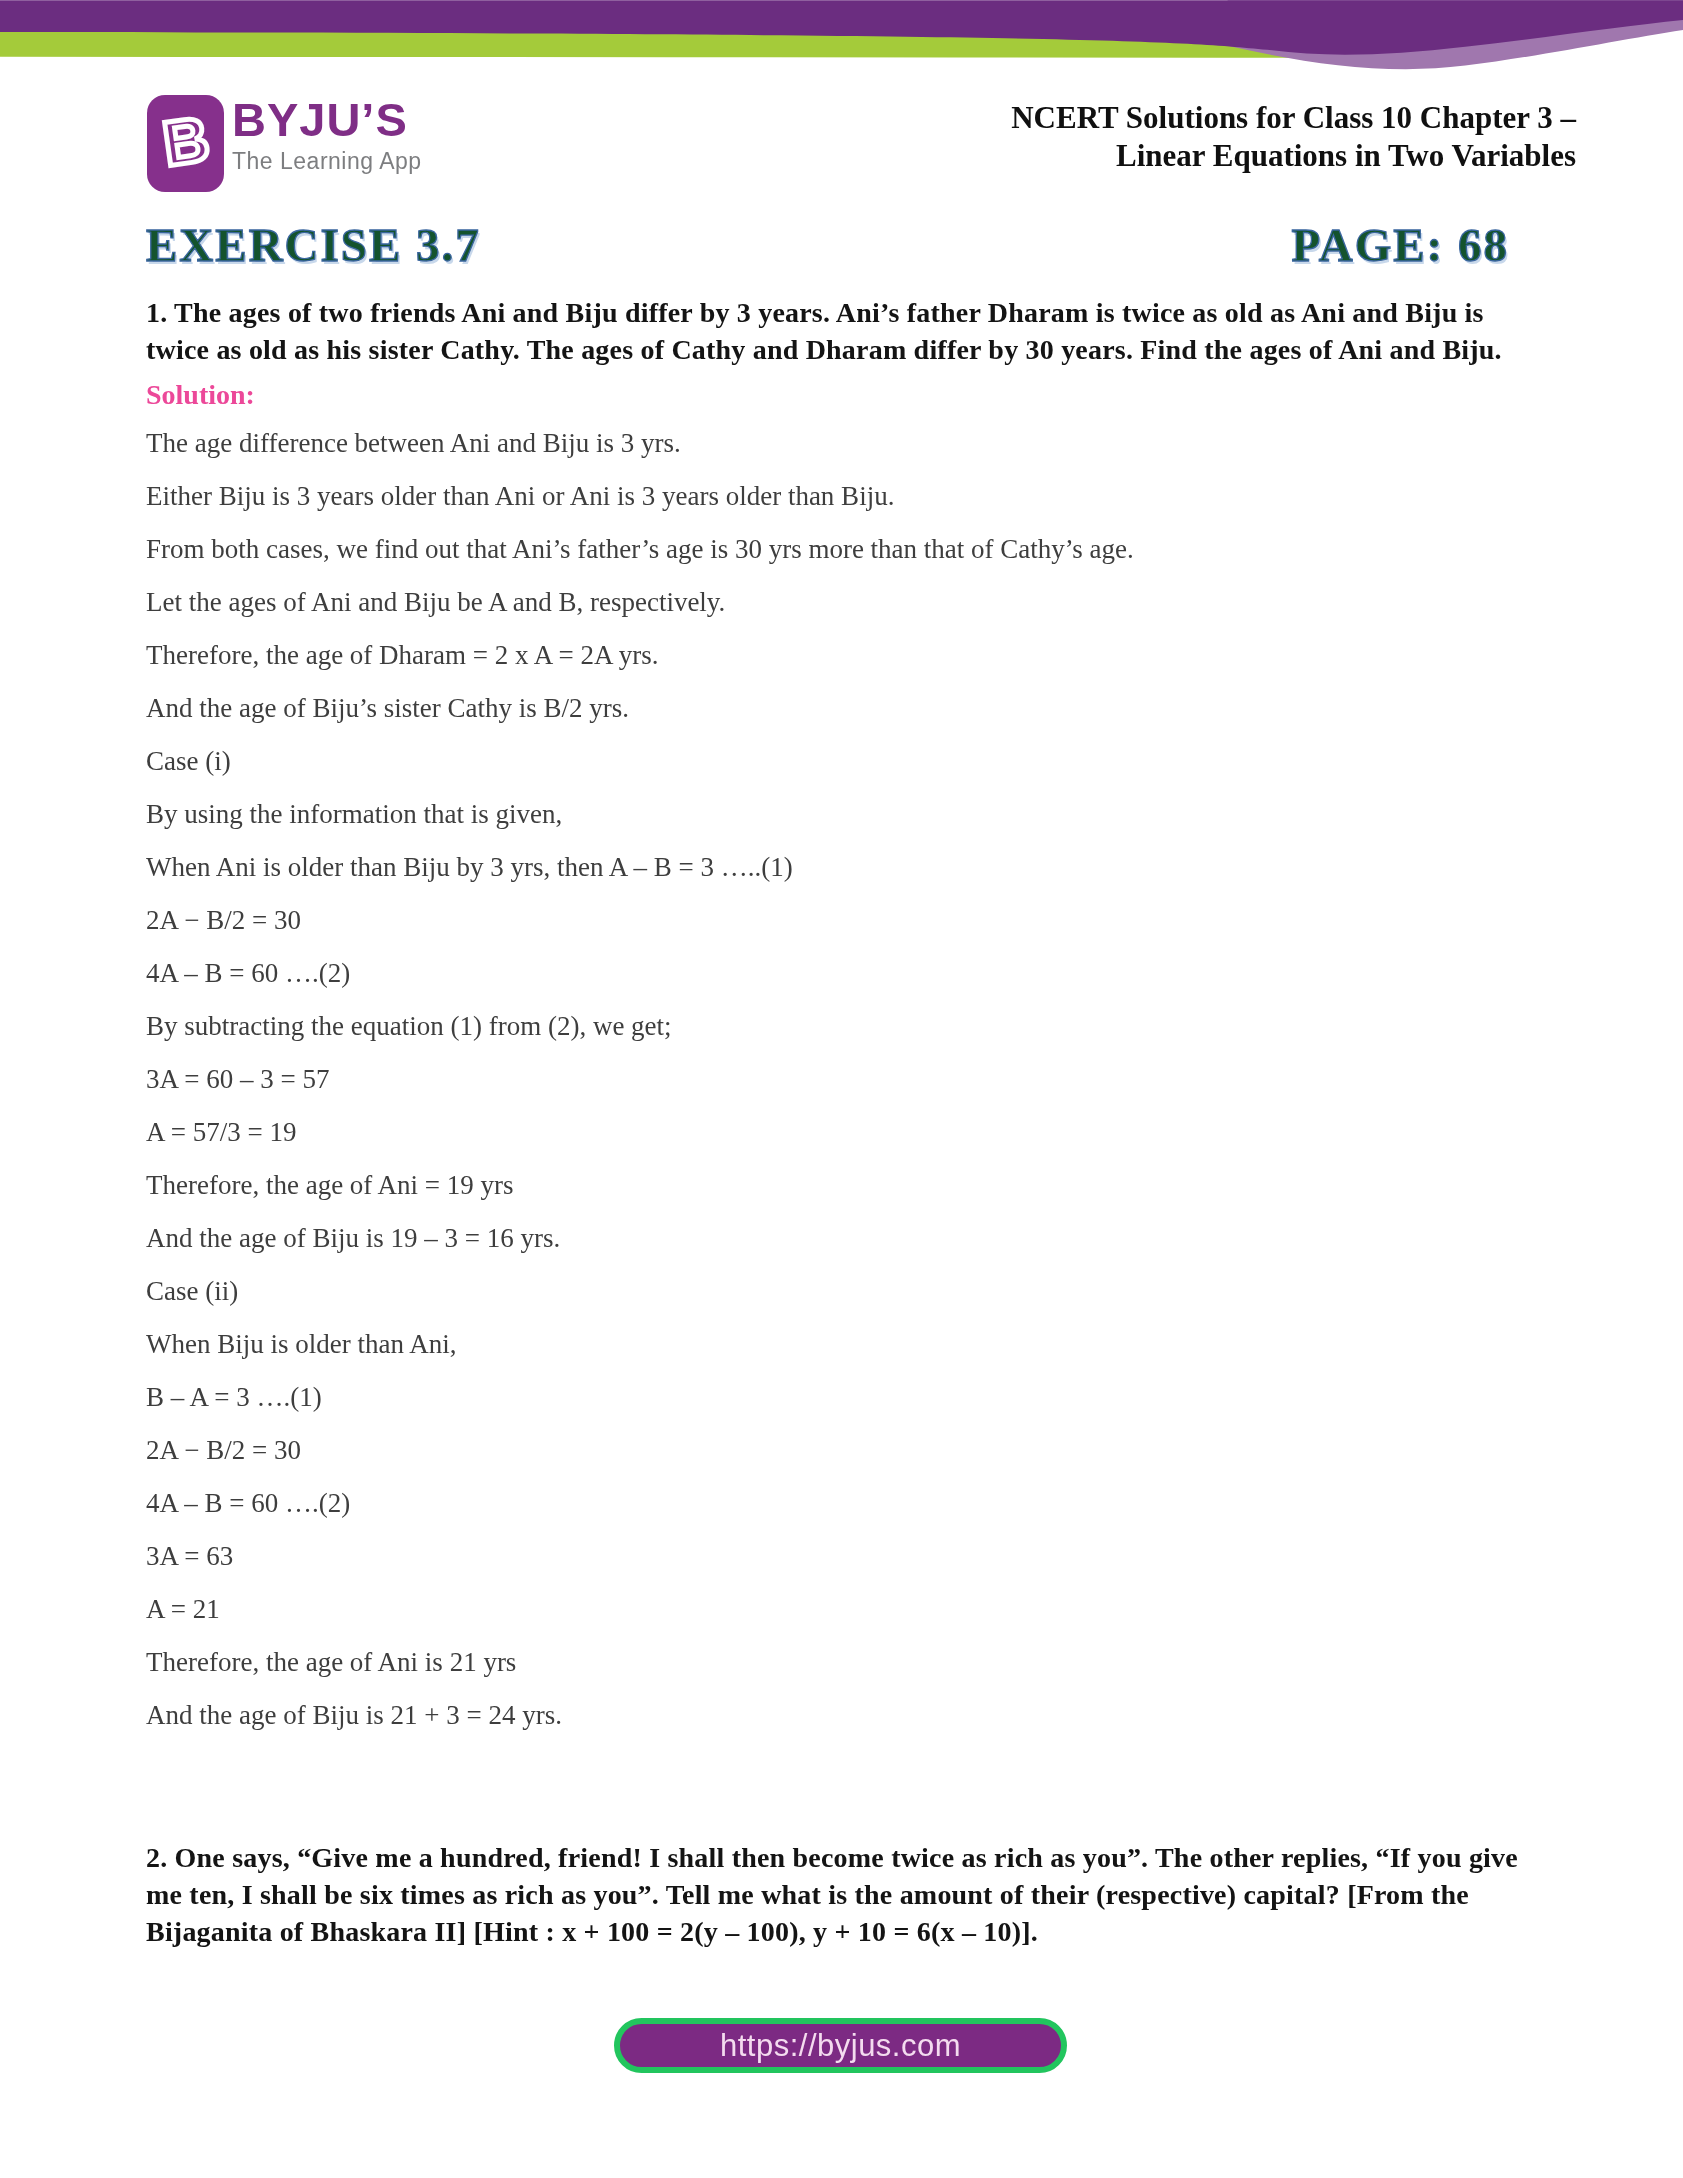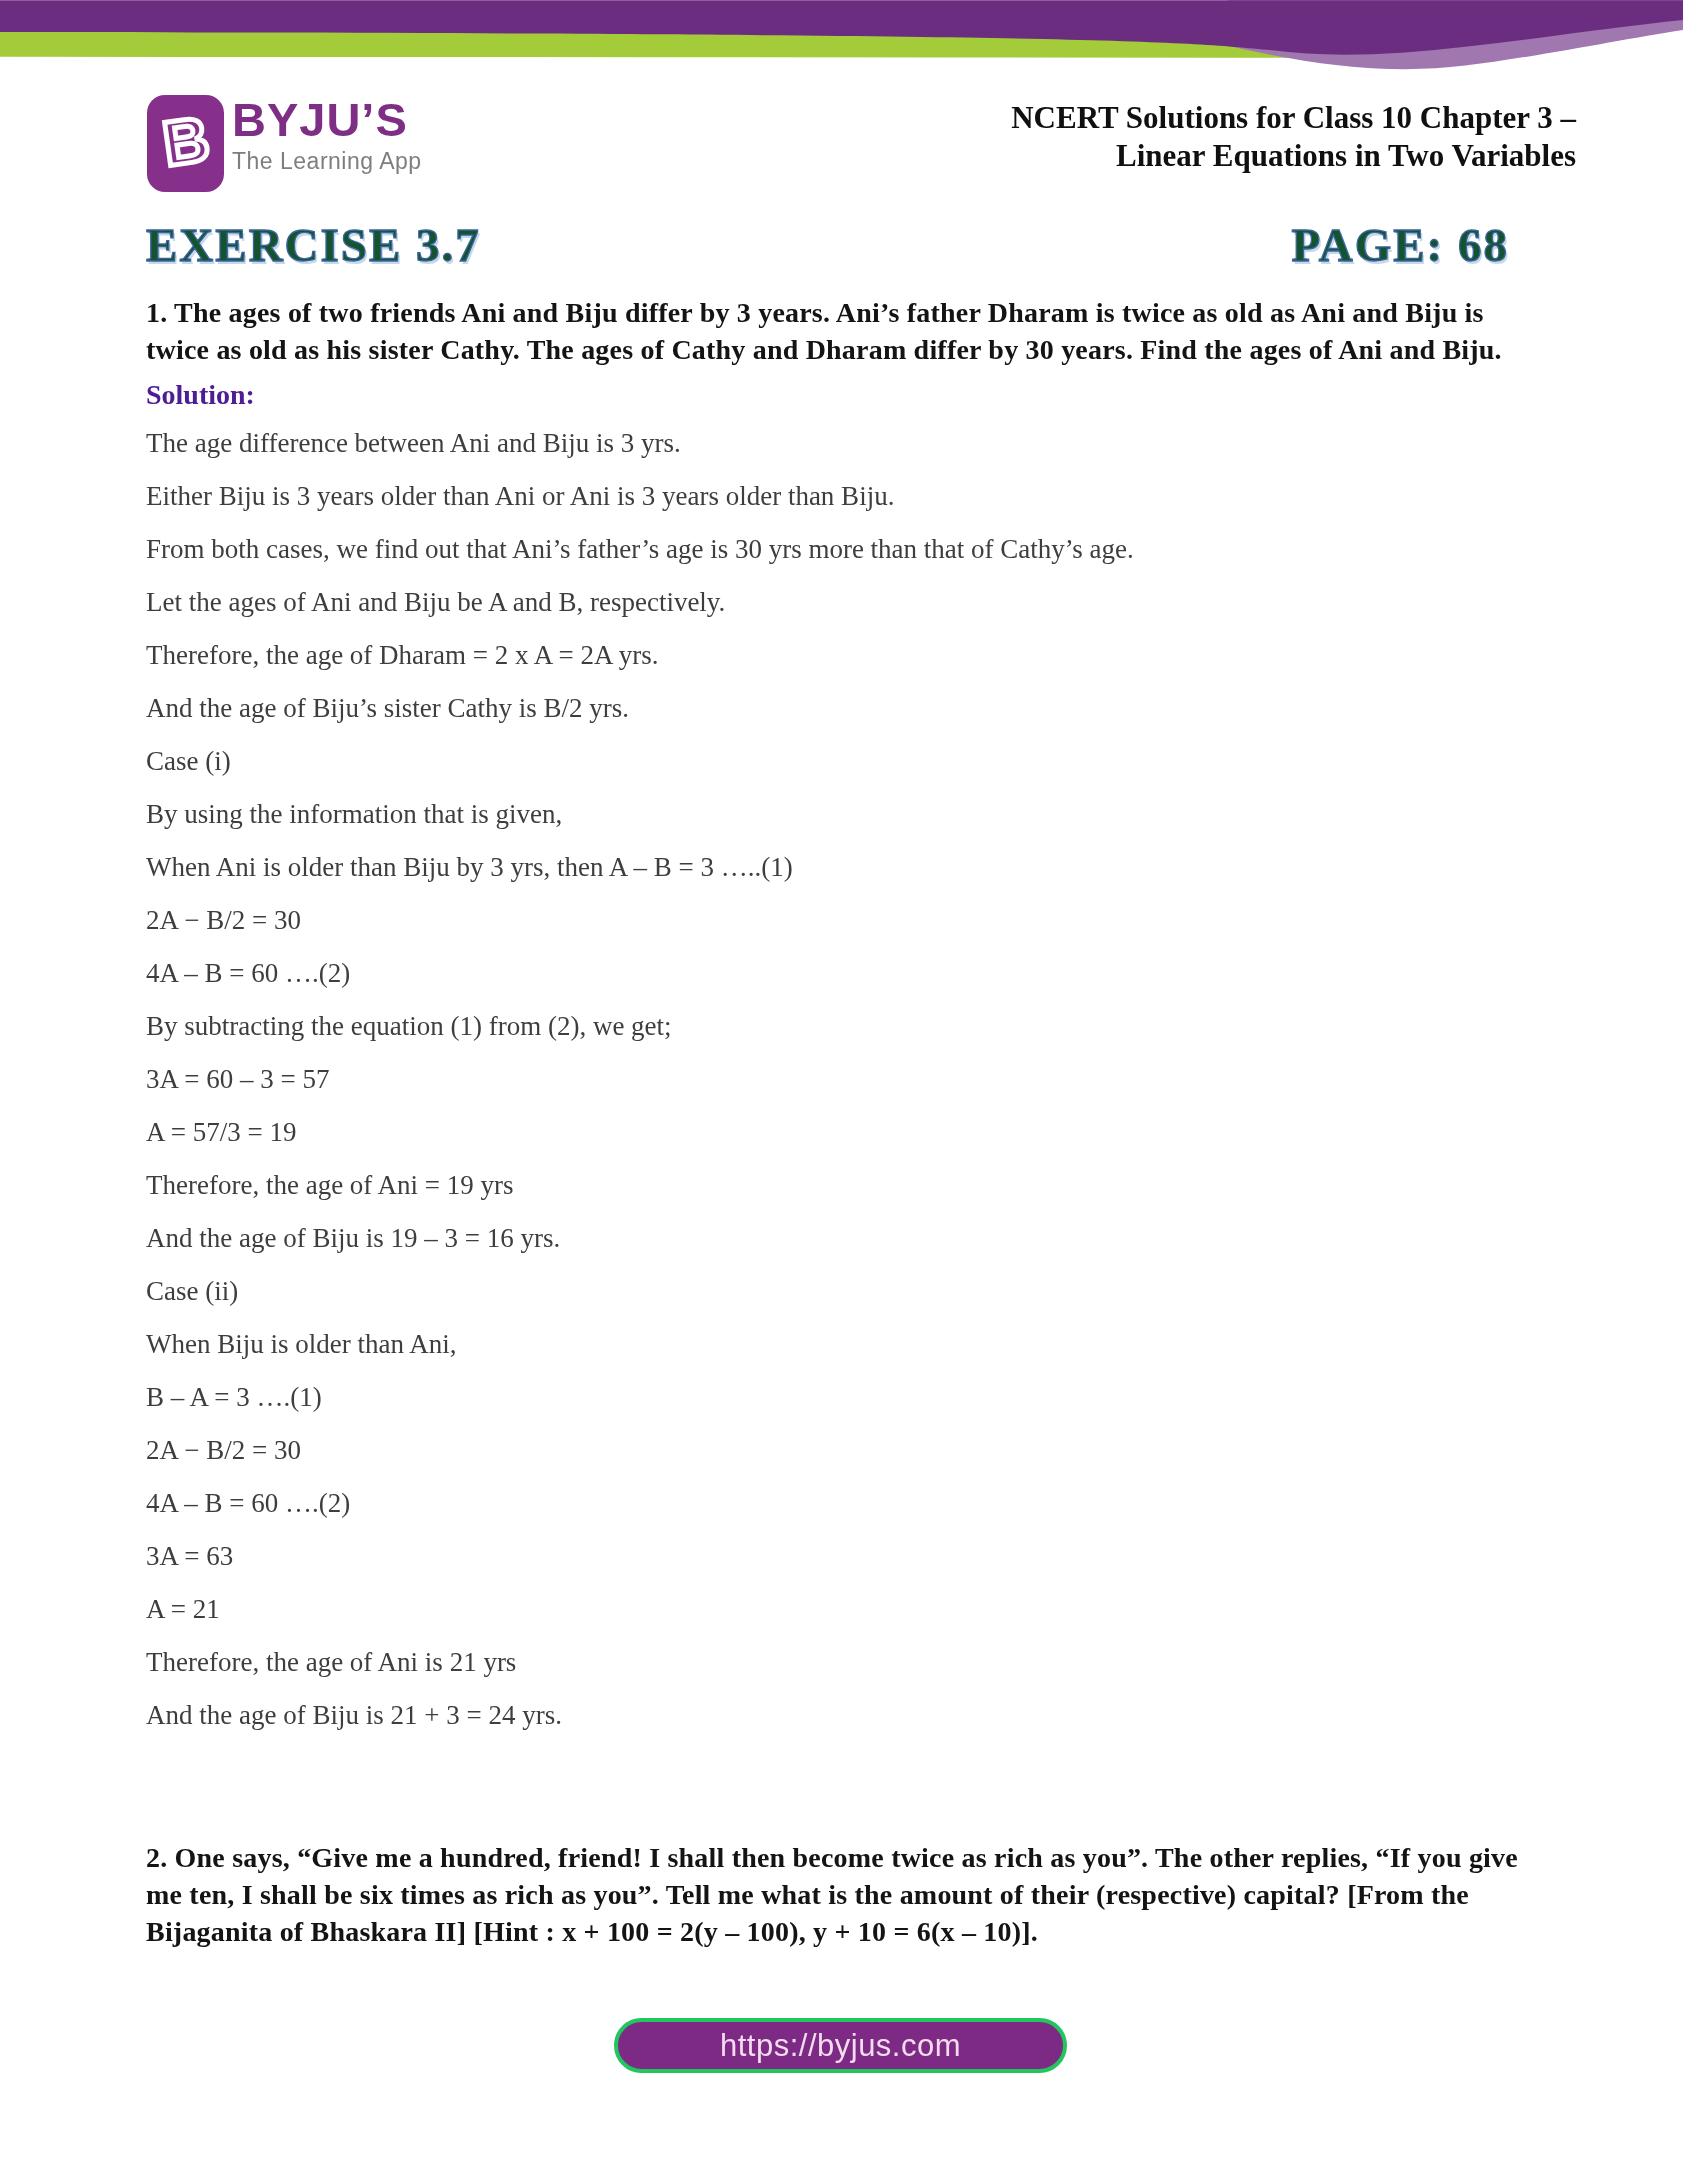--- a/index.html
+++ b/index.html
@@ -31,28 +31,28 @@
   .fancy{font-family:"Liberation Serif",serif;font-weight:700;font-size:47px;
          color:#14532d;-webkit-text-stroke:1.3px #3a669f;letter-spacing:2px;
          text-shadow:2px 3px 0 rgba(133,168,210,0.45);}
   .ex{position:absolute;left:0;top:0;}
   .pg{position:absolute;right:16px;top:0;text-align:center;}
 
   
   .content-col{position:absolute;left:146px;width:1396px;}
   .q{font-weight:bold;color:#141414;font-size:28px;line-height:37px;letter-spacing:0.2px;}
   #q1{top:294px;}
-  .sol-label{position:absolute;left:146px;top:379px;font-weight:bold;font-size:28px;color:#4c1d95;}
+  .sol-label{position:absolute;left:146px;top:379px;font-weight:bold;font-size:28px;color:#ec4899;}
   .sol-lines{position:absolute;left:146px;top:417px;width:1396px;}
   .sol-lines p{margin:0;font-size:27px;line-height:53px;color:#3e3e3e;}
   #q2{top:1839px;}
 
   
   .url-pill{position:absolute;left:614px;top:2018px;width:453px;height:55px;
-            background:#7c2a83;border:4px solid #22c55e;border-radius:30px;
+            background:#7c2a83;border:6px solid #22c55e;border-radius:30px;
             box-sizing:border-box;display:flex;align-items:center;justify-content:center;
             cursor:pointer;}
   .url-pill span{font-family:"Liberation Sans",sans-serif;font-size:31px;color:#f4dbef;
                  letter-spacing:0.5px;}
 </style>
 </head>
 <body>
 
 <div class="page">
 

